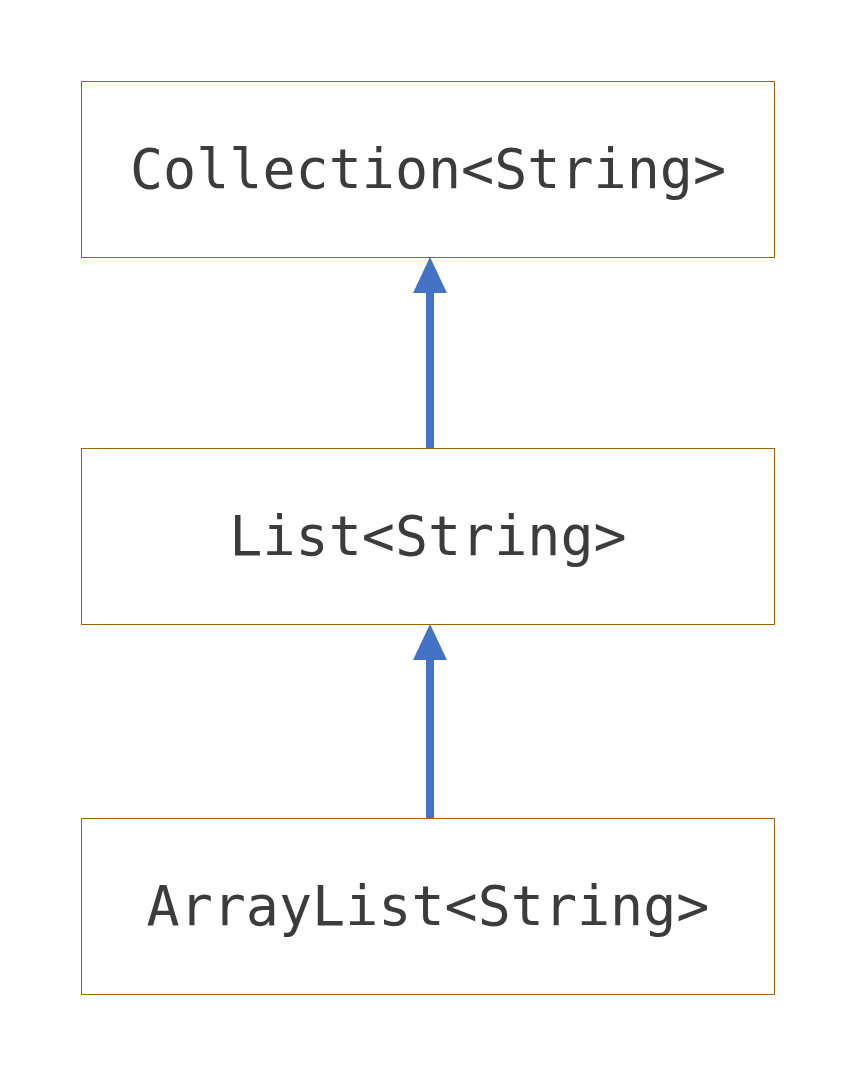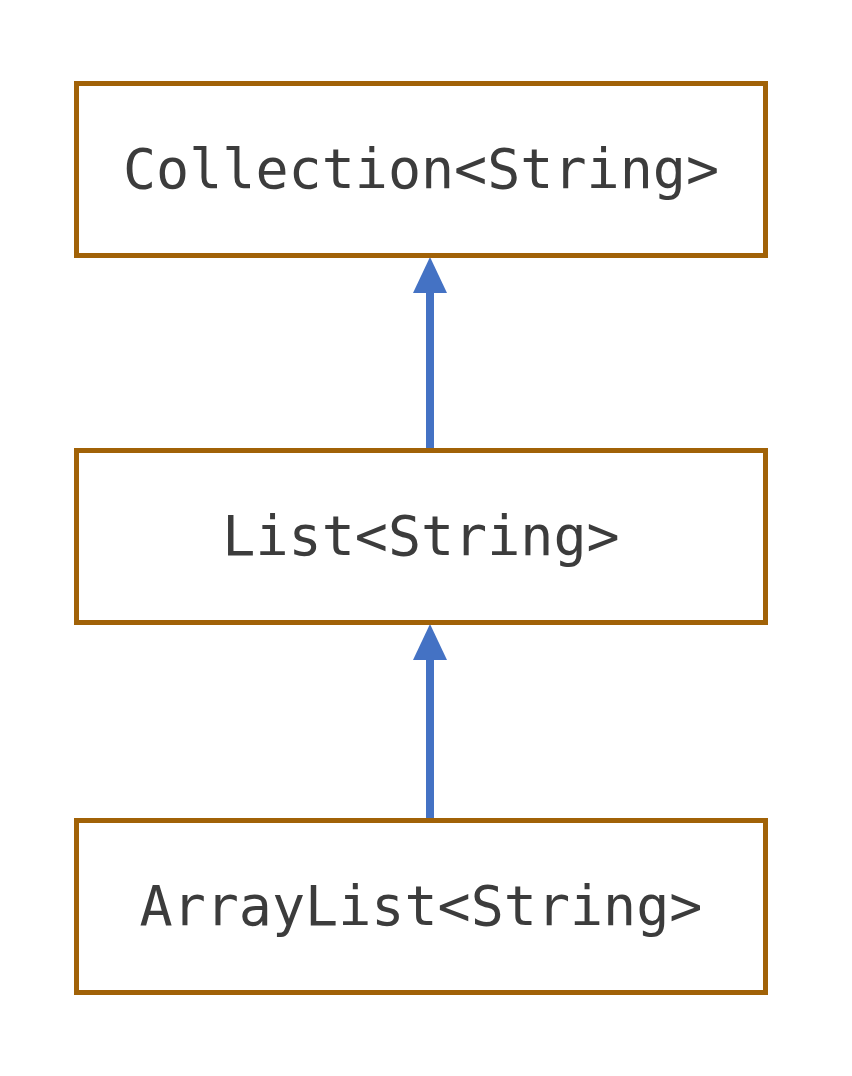--- a/index.html
+++ b/index.html
@@ -13,26 +13,26 @@
   }
   #diagram-canvas {
     position: relative;
     width: 852px;
     height: 1076px;
     background: #ffffff;
     overflow: hidden;
   }
   .node-box {
     position: absolute;
-    left: 74px;
+    left: 81px;
     width: 694px;
     height: 177px;
     box-sizing: border-box;
     background: #ffffff;
-    border: 5px solid #a16207;
+    border: 1px solid #a16207;
     display: flex;
     align-items: center;
     justify-content: center;
   }
   .node-label {
     font-family: "DejaVu Sans Mono", monospace;
     font-size: 55px;
     line-height: 1;
     color: #3c3c3c;
     white-space: pre;

